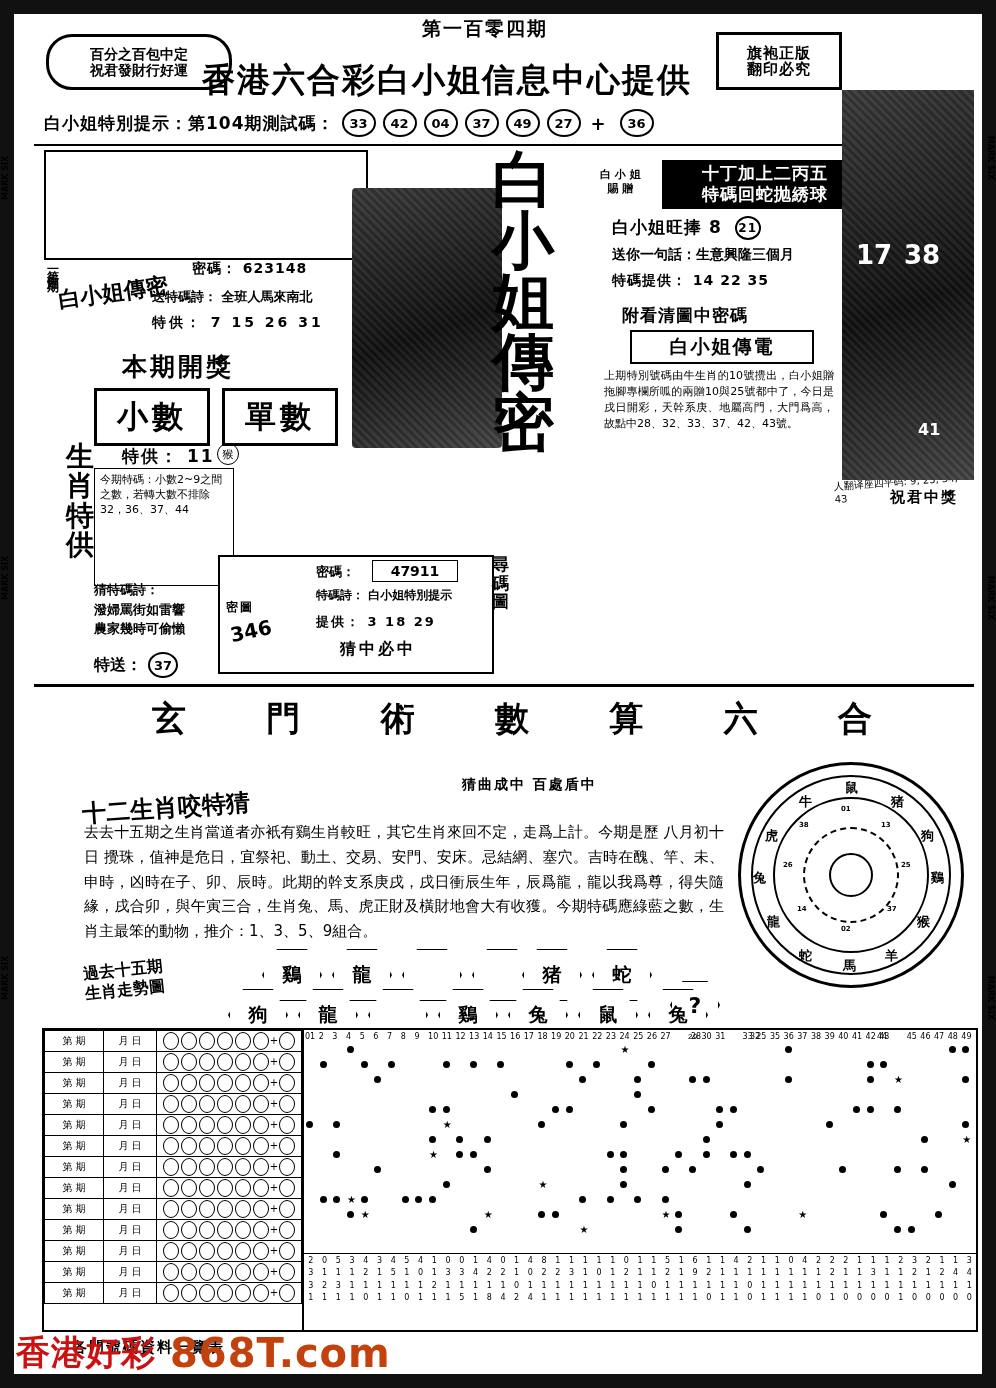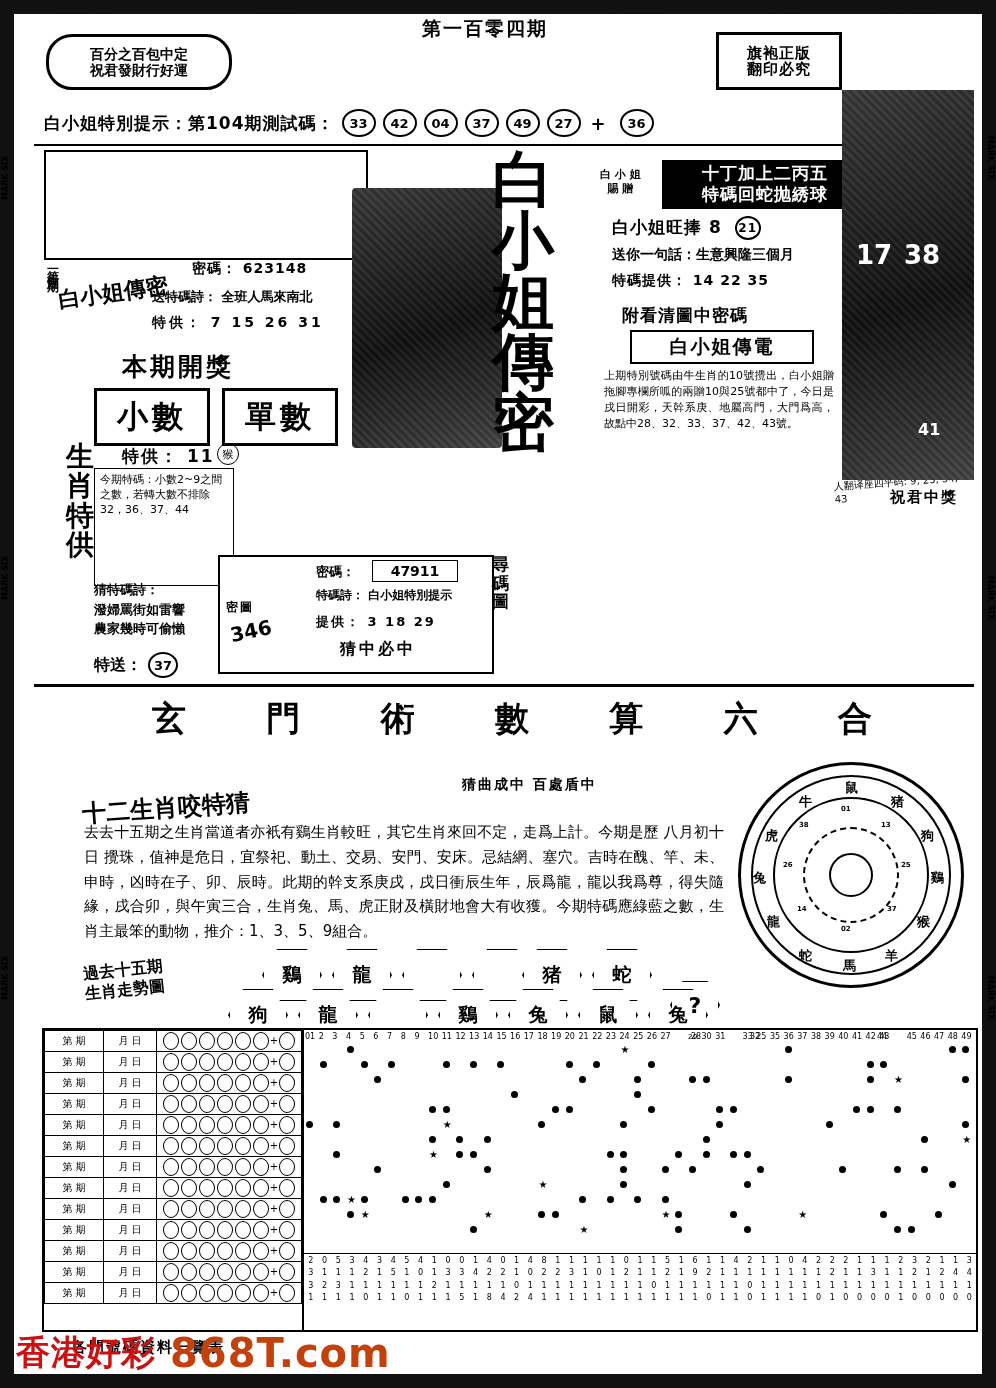--- a/index.html
+++ b/index.html
@@ -190,20 +190,21 @@
     <div class="corner-box">
       <span>百分之百包中定</span>
       <span>祝君發財行好運</span>
     </div>
 
     <div class="stamp">
       <span>旗袍正版</span>
       <span>翻印必究</span>
     </div>
 
+    <div class="main-title">香港六合彩白小姐信息中心提供</div>
     <div class="sub-note">本报应彩民朋友的利益特推出加强版</div>
 
     <div class="testrow">
       <span class="lbl">白小姐特別提示：第104期測試碼：</span>
       <span class="ball">33</span>
       <span class="ball">42</span>
       <span class="ball">04</span>
       <span class="ball">37</span>
       <span class="ball">49</span>
       <span class="ball">27</span>

